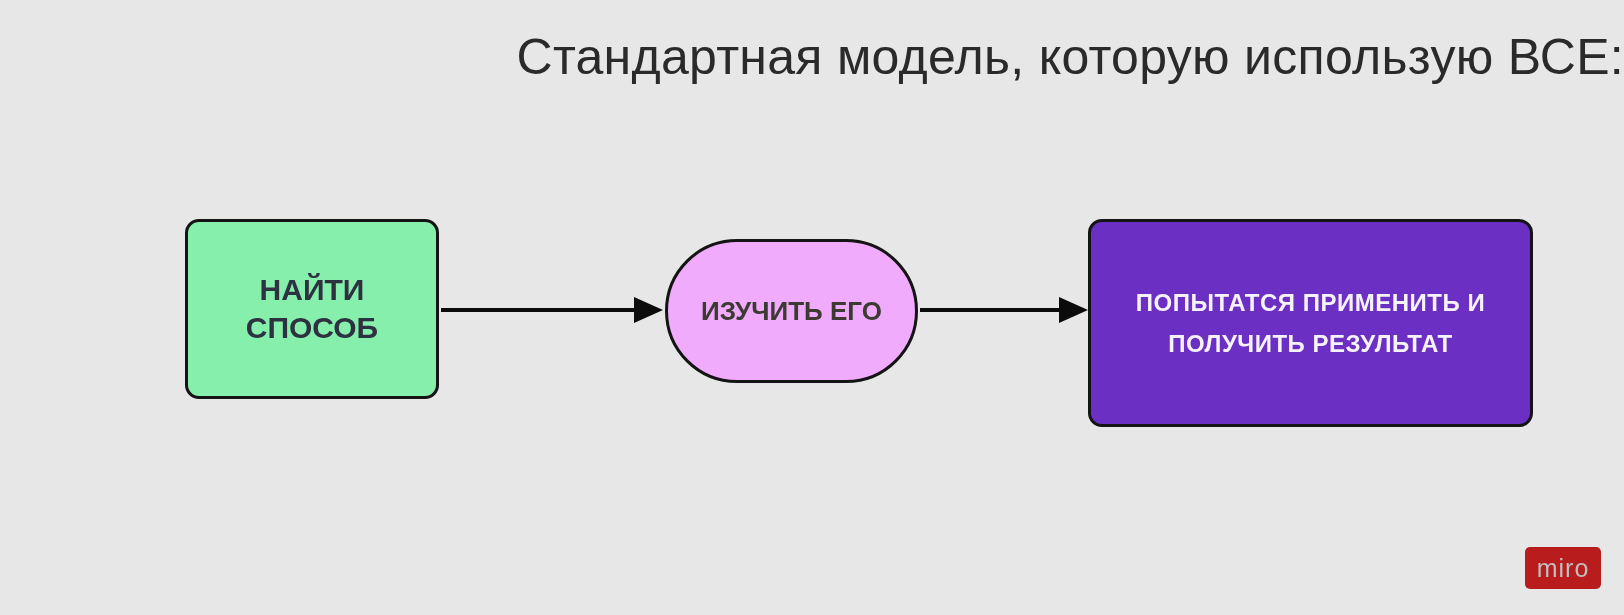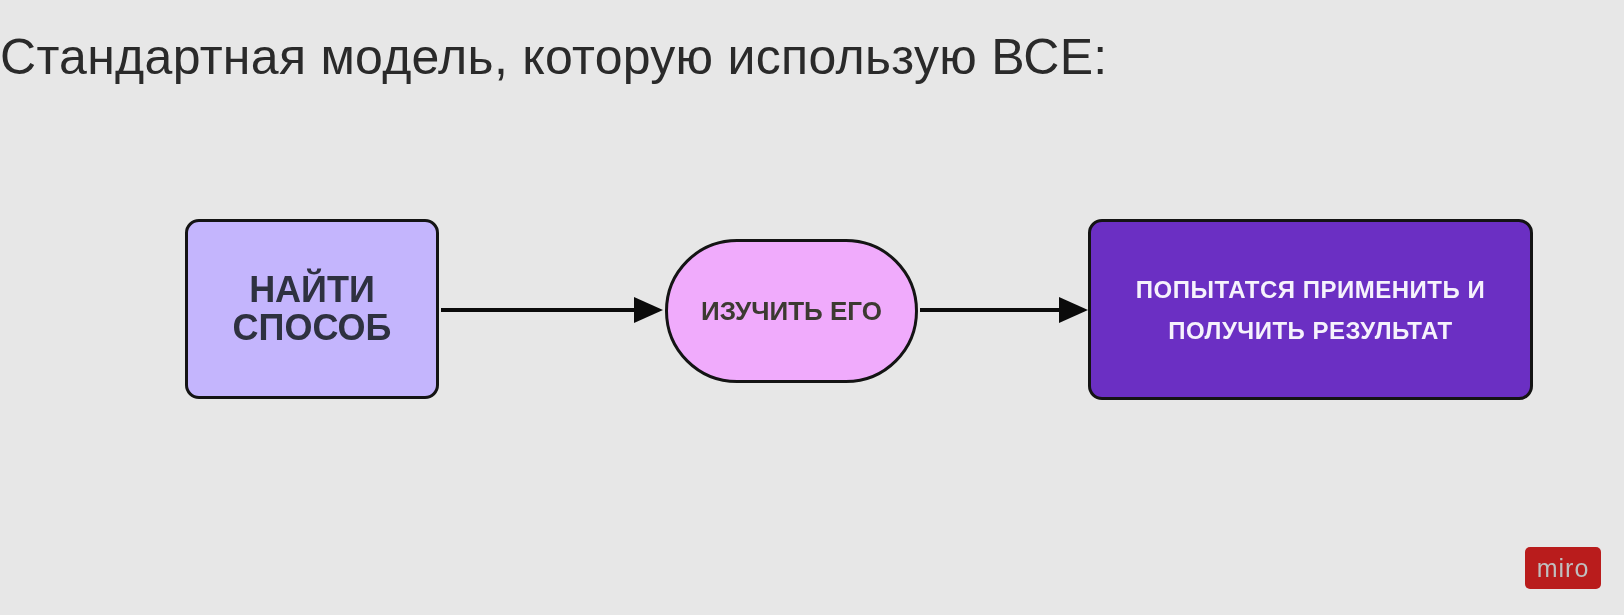--- a/index.html
+++ b/index.html
@@ -15,21 +15,21 @@
     overflow: hidden;
     font-family: "Liberation Sans", "DejaVu Sans", sans-serif;
   }
 
   
   .board-title {
     position: absolute;
     top: 27px;
     left: 0;
     width: 100%;
-    text-align: left;
+    text-align: right;
     font-size: 50px;
     line-height: 60px;
     font-weight: 400;
     color: #2a2a2a;
     letter-spacing: 0.3px;
   }
 
   
   .node {
     position: absolute;
@@ -42,44 +42,44 @@
     font-weight: 700;
   }
   .node-label { display: inline-block; }
 
   .node-find {
     left: 185px;
     top: 219px;
     width: 254px;
     height: 180px;
     border-radius: 14px;
-    background: #c4b5fd;
+    background: #86efac;
     color: #2e3140;
-    font-size: 36px;
+    font-size: 30px;
     line-height: 38px;
   }
   .node-find .node-label { width: 185px; }
 
   .node-study {
     left: 665px;
     top: 239px;
     width: 253px;
     height: 144px;
     border-radius: 72px;
     background: #f0abfc;
     color: #3c3a31;
     font-size: 26px;
     line-height: 34px;
   }
 
   .node-apply {
     left: 1088px;
     top: 219px;
     width: 445px;
-    height: 181px;
+    height: 208px;
     border-radius: 14px;
     background: #6b2fc3;
     color: #f6f2fc;
     font-size: 24px;
     line-height: 41px;
     letter-spacing: 0.5px;
   }
   .node-apply .node-label { width: 420px; }
 
   

